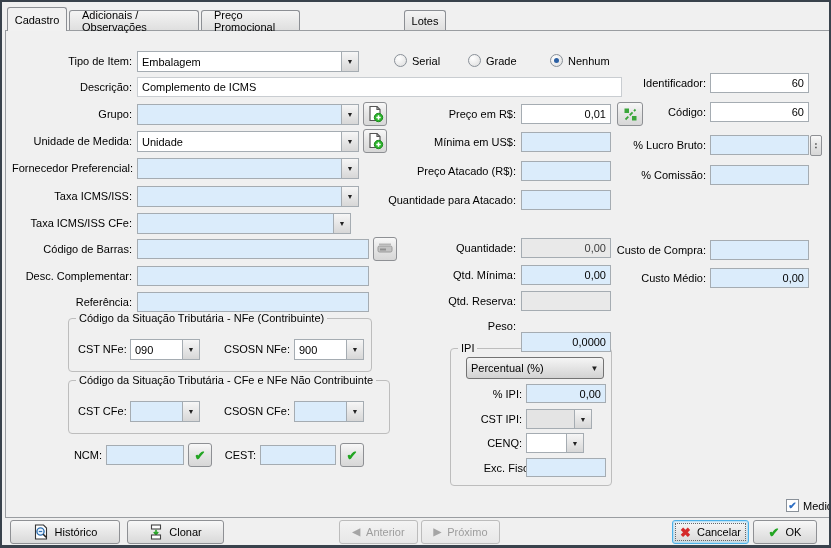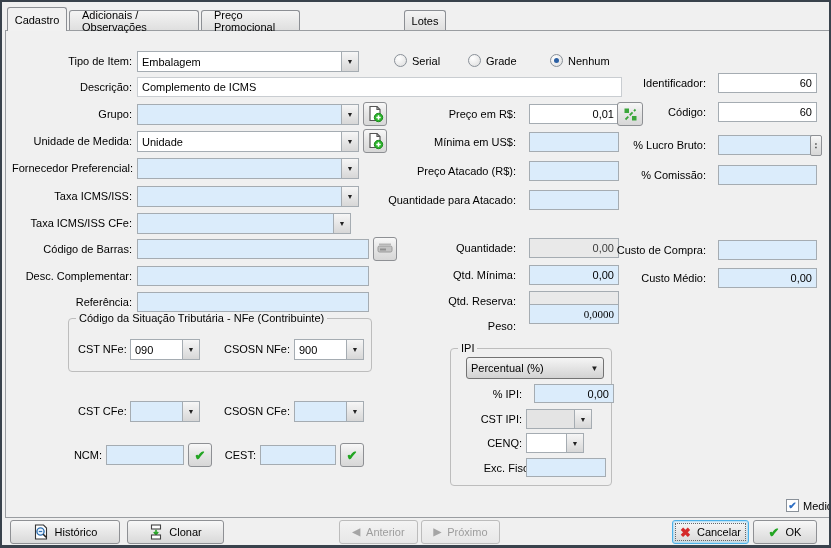--- a/index.html
+++ b/index.html
@@ -18,21 +18,21 @@
 
   
   .lbl  { position:absolute; text-align:right; white-space:nowrap; z-index:2; }
   .lbll { position:absolute; text-align:center;  white-space:nowrap; z-index:2; }
 
   
   .tb { position:absolute; height:20px; border:1px solid #a5acb2; background:#fff;
         font:11px "Liberation Sans", sans-serif; padding:0 4px; z-index:2; }
   .tb.blue { background:#dbecfb; }
   .tb.gray { background:#e9e9e9; color:#3c3c3c; }
-  .tb.num  { text-align:right;margin-left:8px; }
+  .tb.num  { text-align:right; }
 
   
   .cmb { position:absolute; height:21px; border:1px solid #a5acb2; background:#fff;
          display:flex; align-items:center; z-index:2; }
   .cmb.blue { background:#dbecfb; }
   .cmb.gray { background:#e4e4e4; }
   .cval { flex:1; padding:0 4px; white-space:nowrap; overflow:hidden; }
   .carr { width:17px; align-self:stretch; display:flex; align-items:center; justify-content:center;
           font-size:7px; color:#222; background:linear-gradient(#f6f6f6,#d7d7d7);
           border-left:1px solid #a5acb2; }
@@ -175,20 +175,23 @@
   <div class="cmb" style="left:128px;top:337px;width:70px">
     <span class="cval">090</span>
     <span class="carr">▼</span>
   </div>
   <span class="lbll" style="left:222px;top:341px">CSOSN NFe:</span>
   <div class="cmb" style="left:292px;top:337px;width:70px">
     <span class="cval">900</span>
     <span class="carr">▼</span>
   </div>
 
+  <div class="gbox" style="left:66px;top:378px;width:322px;height:54px">
+    <span class="gtitle">Código da Situação Tributária - CFe e NFe Não Contribuinte</span>
+  </div>
   <span class="lbll" style="left:76px;top:403px">CST CFe:</span>
   <div class="cmb blue" style="left:128px;top:399px;width:70px">
     <span class="cval"></span>
     <span class="carr">▼</span>
   </div>
   <span class="lbll" style="left:222px;top:403px">CSOSN CFe:</span>
   <div class="cmb blue" style="left:292px;top:399px;width:70px">
     <span class="cval"></span>
     <span class="carr">▼</span>
   </div>
@@ -226,21 +229,21 @@
   <span class="lbl" style="left:364px;top:240px;width:150px">Quantidade:</span>
   <input class="tb gray num" style="left: 519px; top: 236px; width: 90px;" readonly="" value="0,00">
 
   <span class="lbl" style="left:364px;top:267px;width:150px">Qtd. Mínima:</span>
   <input class="tb blue num" style="left: 519px; top: 263px; width: 90px;" value="0,00">
 
   <span class="lbl" style="left:364px;top:293px;width:150px">Qtd. Reserva:</span>
   <input class="tb gray num" style="left: 519px; top: 289px; width: 90px;" readonly="" value="">
 
   <span class="lbl" style="left:364px;top:318px;width:150px">Peso:</span>
-  <input class="tb blue num" style="left: 519px; top: 302px; width: 90px; font-family: Liberation Serif, serif;" value="0,0000">
+  <input class="tb blue num" style="left: 519px; top: 330px; width: 90px;" value="0,0000">
 
   <div class="gbox" style="left:448px;top:346px;width:162px;height:138px">
     <span class="gtitle">IPI</span>
   </div>
   <div class="cmb round" style="left:464px;top:355px;width:138px;height:22px">
     <span class="cval">Percentual (%)</span>
     <span class="carr">▼</span>
   </div>
   <span class="lbl" style="left:430px;top:386px;width:90px">% IPI:</span>
   <input class="tb blue num" style="left: 524px; top: 382px; width: 80px; height: 19px;" value="0,00">

